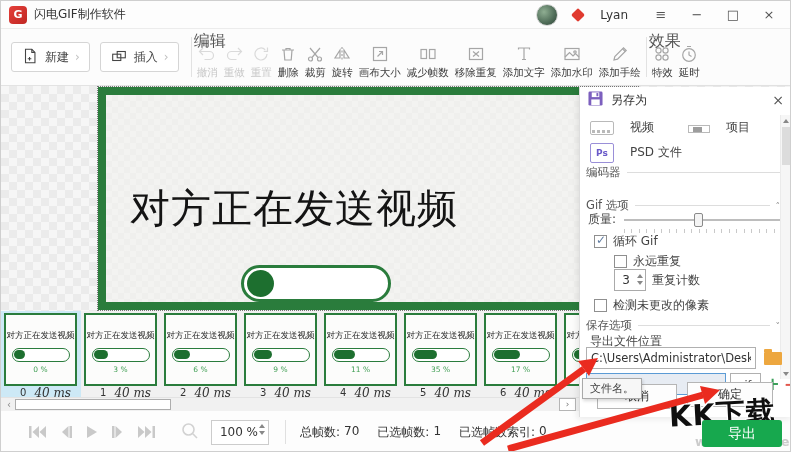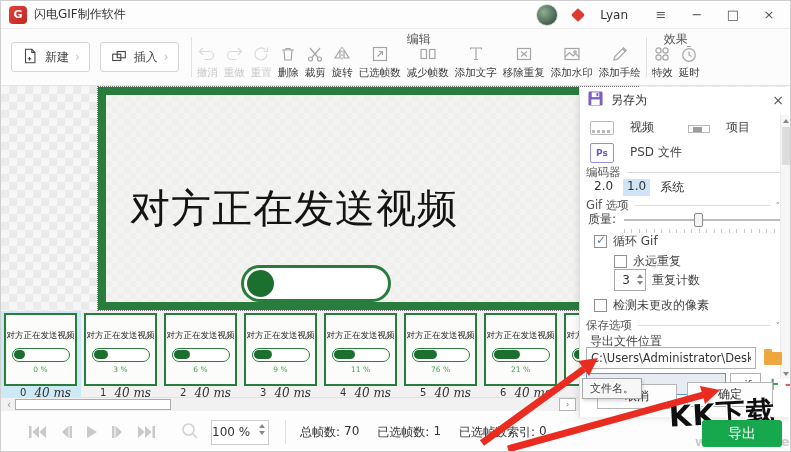--- a/index.html
+++ b/index.html
@@ -17,21 +17,21 @@
   .username { font-size:12px; color:#333; margin:0 8px 0 2px; }
   .win-btn { width:22px; text-align:center; color:#555; font-size:13px; cursor:default; }
 
   
   .toolbar { position:absolute; left:0; top:28px; width:100%; height:57px; background:#fcfcfc; border-bottom:1px solid #e3e3e3; display:flex; align-items:stretch; }
   .left-btns { display:flex; align-items:center; gap:10px; padding:0 10px; }
   .big-btn { height:30px; border:1px solid #d5d5d5; border-radius:3px; background:#fff; display:flex; align-items:center; gap:6px; padding:0 9px; color:#444; font-size:12px; }
   .big-btn .chev { color:#c0c0c0; font-size:12px; }
   .vdiv { width:1px; background:#e2e2e2; margin:8px 2px; }
   .tb-group { position:relative; display:flex; flex-direction:column; padding-top:14px; }
-  .tb-group-label { position:absolute; top:2px; left:0; right:0; text-align:center; font-size:12px; color:#555; }
+  .tb-group-label { position:absolute; top:2px; left:0; right:0; text-align:left; font-size:16px; color:#555; }
   .tb-row { display:flex; align-items:flex-start; }
   .tb-btn { display:flex; flex-direction:column; align-items:center; padding:0 3px; color:#3d3d3d; }
   .tb-btn .ic { height:22px; display:flex; align-items:center; justify-content:center; color:#a6a6a6; }
   .tb-btn .lb { font-size:10.5px; white-space:nowrap; margin-top:1px; }
   .tb-btn.disabled { color:#c7c7c7; }
   .tb-btn.disabled .ic { color:#dadada; }
   svg.ti { stroke:currentColor; fill:none; stroke-width:1.2; }
 
   
   .canvas-area { position:absolute; left:0; top:85px; width:791px; height:225px;
@@ -73,21 +73,21 @@
   .h-scroll { position:absolute; left:0; top:396px; width:578px; height:14px; background:#f1f1f1; border-top:1px solid #e3e3e3; }
   .hs-left { position:absolute; left:2px; top:1px; width:12px; height:12px; color:#8a8a8a; font-size:10px; line-height:11px; text-align:center; }
   .hs-thumb { position:absolute; left:14px; top:1px; width:156px; height:11px; background:#fff; border:1px solid #adadad; }
   .hs-right { position:absolute; left:558px; top:0px; width:17px; height:13px; border:1px solid #b5b5b5; background:#fff; color:#777; font-size:9px; line-height:11px; text-align:center; }
 
   
   .statusbar { position:absolute; left:0; top:410px; width:791px; height:42px; background:#fdfdfd; display:flex; align-items:center; }
   .play-icons { display:flex; align-items:center; gap:13px; margin-left:28px; }
   .pi svg { display:block; }
   .mag { margin-left:26px; }
-  .zoom-box { margin-left:12px; width:58px; height:25px; border:1px solid #ccc; background:#fff; display:flex; align-items:center; justify-content:flex-start; gap:4px; position:relative; font-size:12px; color:#333; padding-right:10px; }
+  .zoom-box { margin-left:12px; width:58px; height:25px; border:1px solid #ccc; background:#fff; display:flex; align-items:center; justify-content:flex-end; gap:4px; position:relative; font-size:12px; color:#333; padding-right:10px; }
   .spin { position:absolute; right:3px; top:3px; display:flex; flex-direction:column; gap:3px; }
   .tri-up { width:0; height:0; border-left:3.5px solid transparent; border-right:3.5px solid transparent; border-bottom:4px solid #888; }
   .tri-dn { width:0; height:0; border-left:3.5px solid transparent; border-right:3.5px solid transparent; border-top:4px solid #888; }
   .sb-div { width:1px; height:24px; background:#e0e0e0; margin:0 14px 0 16px; }
   .sb-stat { display:flex; gap:4px; margin-right:18px; font-size:12px; color:#333; }
   .export-btn { position:absolute; right:10px; top:9px; width:80px; height:27px; background:#17a84e; color:#fff; border:none; border-radius:3px; font-size:14px; display:flex; align-items:center; justify-content:center; z-index:35; }
 
   
   .panel { position:absolute; left:578px; top:86px; width:213px; height:330px; background:#fff; border-left:1px solid #ddd; box-shadow:-2px 2px 6px rgba(0,0,0,.08); z-index:20; font-size:12px; }
   .p-header { height:26px; display:flex; align-items:center; padding:0 8px; }
@@ -245,47 +245,47 @@
             </span>
           <span class="lb">旋转</span>
         </div>
         <div class="tb-btn">
           <span class="ic">
               <svg class="ti" width="20" height="20" viewBox="0 0 20 20">
                 <rect x="3.5" y="3.5" width="13" height="13"></rect>
                 <path d="M7.5 12.5 L12.5 7.5 M9 7.5 h3.5 v3.5"></path>
               </svg>
             </span>
-          <span class="lb">已选帧数</span>
+          <span class="lb">画布大小</span>
         </div>
         <div class="tb-btn">
           <span class="ic">
               <svg class="ti" width="20" height="20" viewBox="0 0 20 20">
                 <rect x="3" y="5.5" width="5.5" height="9"></rect>
                 <rect x="11.5" y="5.5" width="5.5" height="9"></rect>
               </svg>
             </span>
           <span class="lb">减少帧数</span>
         </div>
         <div class="tb-btn">
           <span class="ic">
               <svg class="ti" width="20" height="20" viewBox="0 0 20 20">
-                <path d="M4.5 5.5 V4 h11 v1.5 M10 4 v11.5 M8 15.5 h4"></path>
-              </svg>
-            </span>
-          <span class="lb">添加文字</span>
-        </div>
-        <div class="tb-btn">
-          <span class="ic">
-              <svg class="ti" width="20" height="20" viewBox="0 0 20 20">
                 <rect x="3.5" y="4.5" width="13" height="11"></rect>
                 <path d="M7 7.5 l6 5 m0 -5 l-6 5"></path>
               </svg>
             </span>
           <span class="lb">移除重复</span>
+        </div>
+        <div class="tb-btn">
+          <span class="ic">
+              <svg class="ti" width="20" height="20" viewBox="0 0 20 20">
+                <path d="M4.5 5.5 V4 h11 v1.5 M10 4 v11.5 M8 15.5 h4"></path>
+              </svg>
+            </span>
+          <span class="lb">添加文字</span>
         </div>
         <div class="tb-btn">
           <span class="ic">
               <svg class="ti" width="20" height="20" viewBox="0 0 20 20">
                 <rect x="3" y="4.5" width="14" height="11"></rect>
                 <path d="M3 13 l4.5 -4.5 3.5 3.5 2.5 -2.5 3.5 3.5"></path>
                 <circle cx="13" cy="8" r="1.2"></circle>
               </svg>
             </span>
           <span class="lb">添加水印</span>
@@ -406,34 +406,34 @@
             <span class="fnum">4</span>
             <span class="fms">40 ms</span>
           </div>
       </div>
       <div class="frame">
         <div class="thumb">
             <div class="ft">对方正在发送视频</div>
             <div class="pbar">
               <div class="pfill"></div>
             </div>
-            <div class="pct">76 %</div>
+            <div class="pct">35 %</div>
           </div>
         <div class="flabel">
             <span class="fnum">5</span>
             <span class="fms">40 ms</span>
           </div>
       </div>
       <div class="frame">
         <div class="thumb">
             <div class="ft">对方正在发送视频</div>
             <div class="pbar">
               <div class="pfill"></div>
             </div>
-            <div class="pct">21 %</div>
+            <div class="pct">17 %</div>
           </div>
         <div class="flabel">
             <span class="fnum">6</span>
             <span class="fms">40 ms</span>
           </div>
       </div>
       <div class="frame">
         <div class="thumb">
             <div class="ft">对方正在发送视频</div>
             <div class="pbar">
@@ -548,25 +548,20 @@
       <span class="ps-thumb"></span>
       <span class="ps-dn">
           <span class="tri-dn"></span>
         </span>
     </div>
 
     <div class="section" style="top:78px">
       <span>编码器</span>
         <span class="line"></span>
     </div>
-    <div class="enc-row">
-      <span class="enc-opt">2.0</span>
-      <span class="enc-opt sel">1.0</span>
-      <span class="enc-opt">系统</span>
-    </div>
 
     <div class="section" style="top:111px">
       <span>Gif 选项</span>
         <span class="line"></span>
         <span class="carret">˄</span>
     </div>
 
     <div class="quality-row">
       <span>质量:</span>
       <span class="slider">

